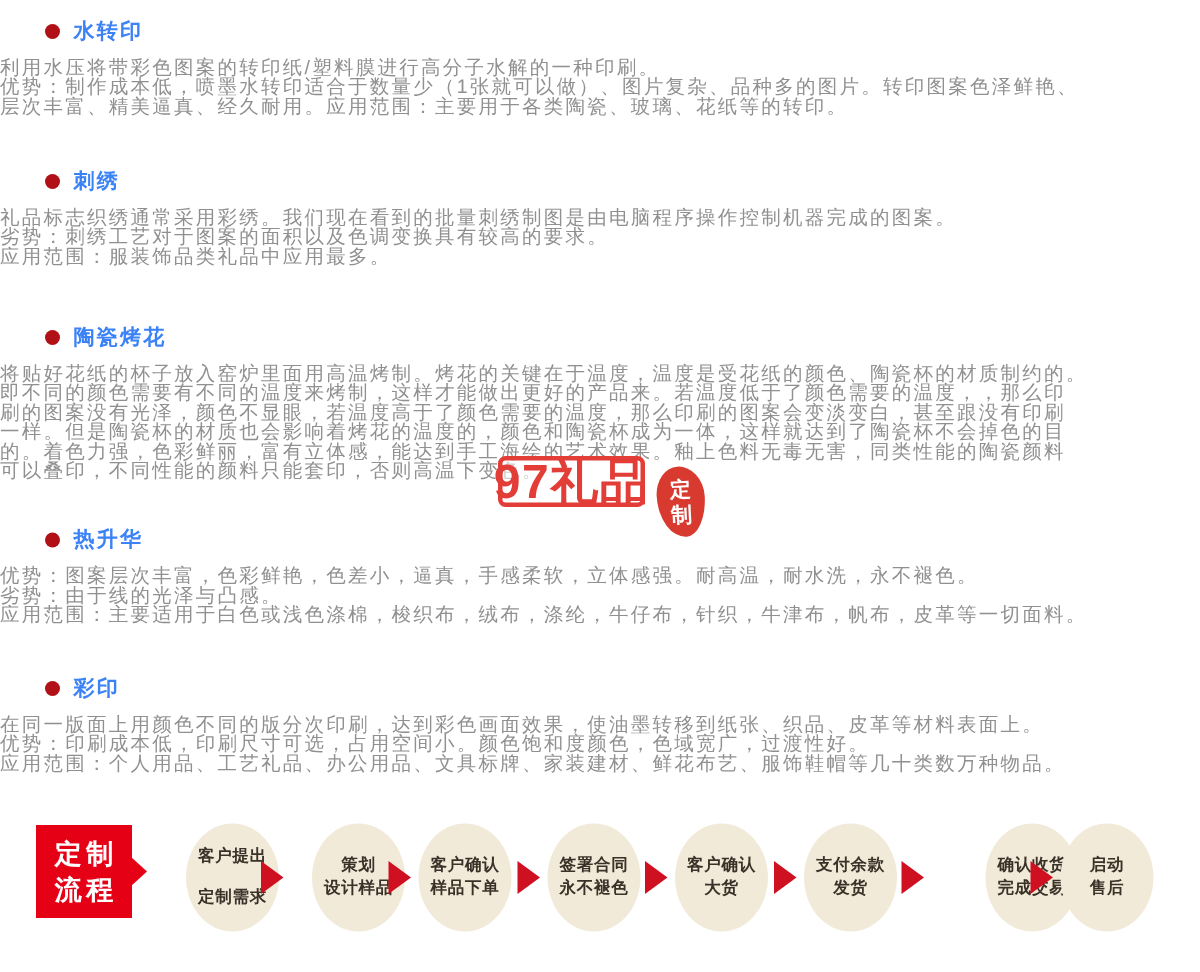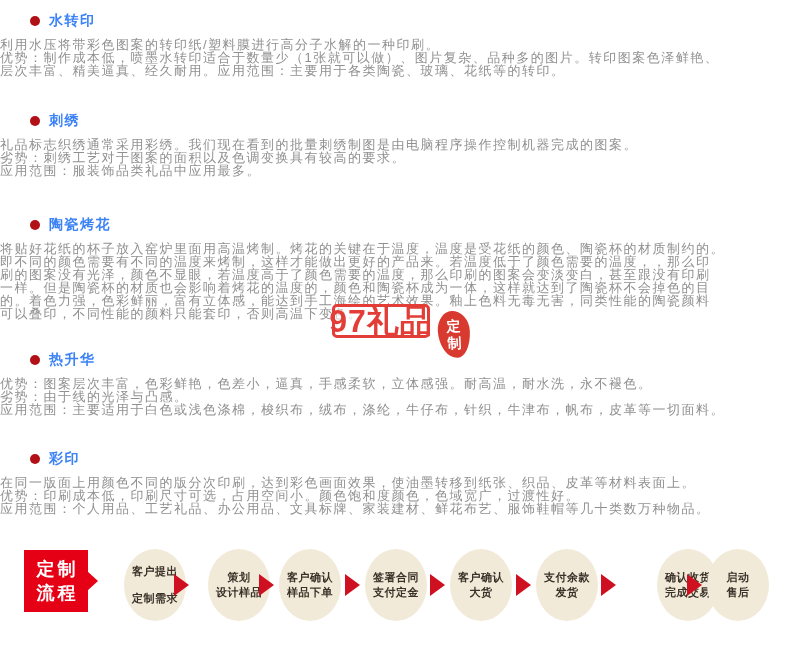--- a/index.html
+++ b/index.html
@@ -193,21 +193,21 @@
     <div class="flow-arrow a2"></div>
 
     <div class="flow-step c3">
       <span class="step-line">客户确认</span>
       <span class="step-line">样品下单</span>
     </div>
     <div class="flow-arrow a3"></div>
 
     <div class="flow-step c4">
       <span class="step-line">签署合同</span>
-      <span class="step-line">支付定金</span>
+      <span class="step-line">永不褪色</span>
     </div>
     <div class="flow-arrow a4"></div>
 
     <div class="flow-step c5">
       <span class="step-line">客户确认</span>
       <span class="step-line">大货</span>
     </div>
     <div class="flow-arrow a5"></div>
 
     <div class="flow-step c6">

